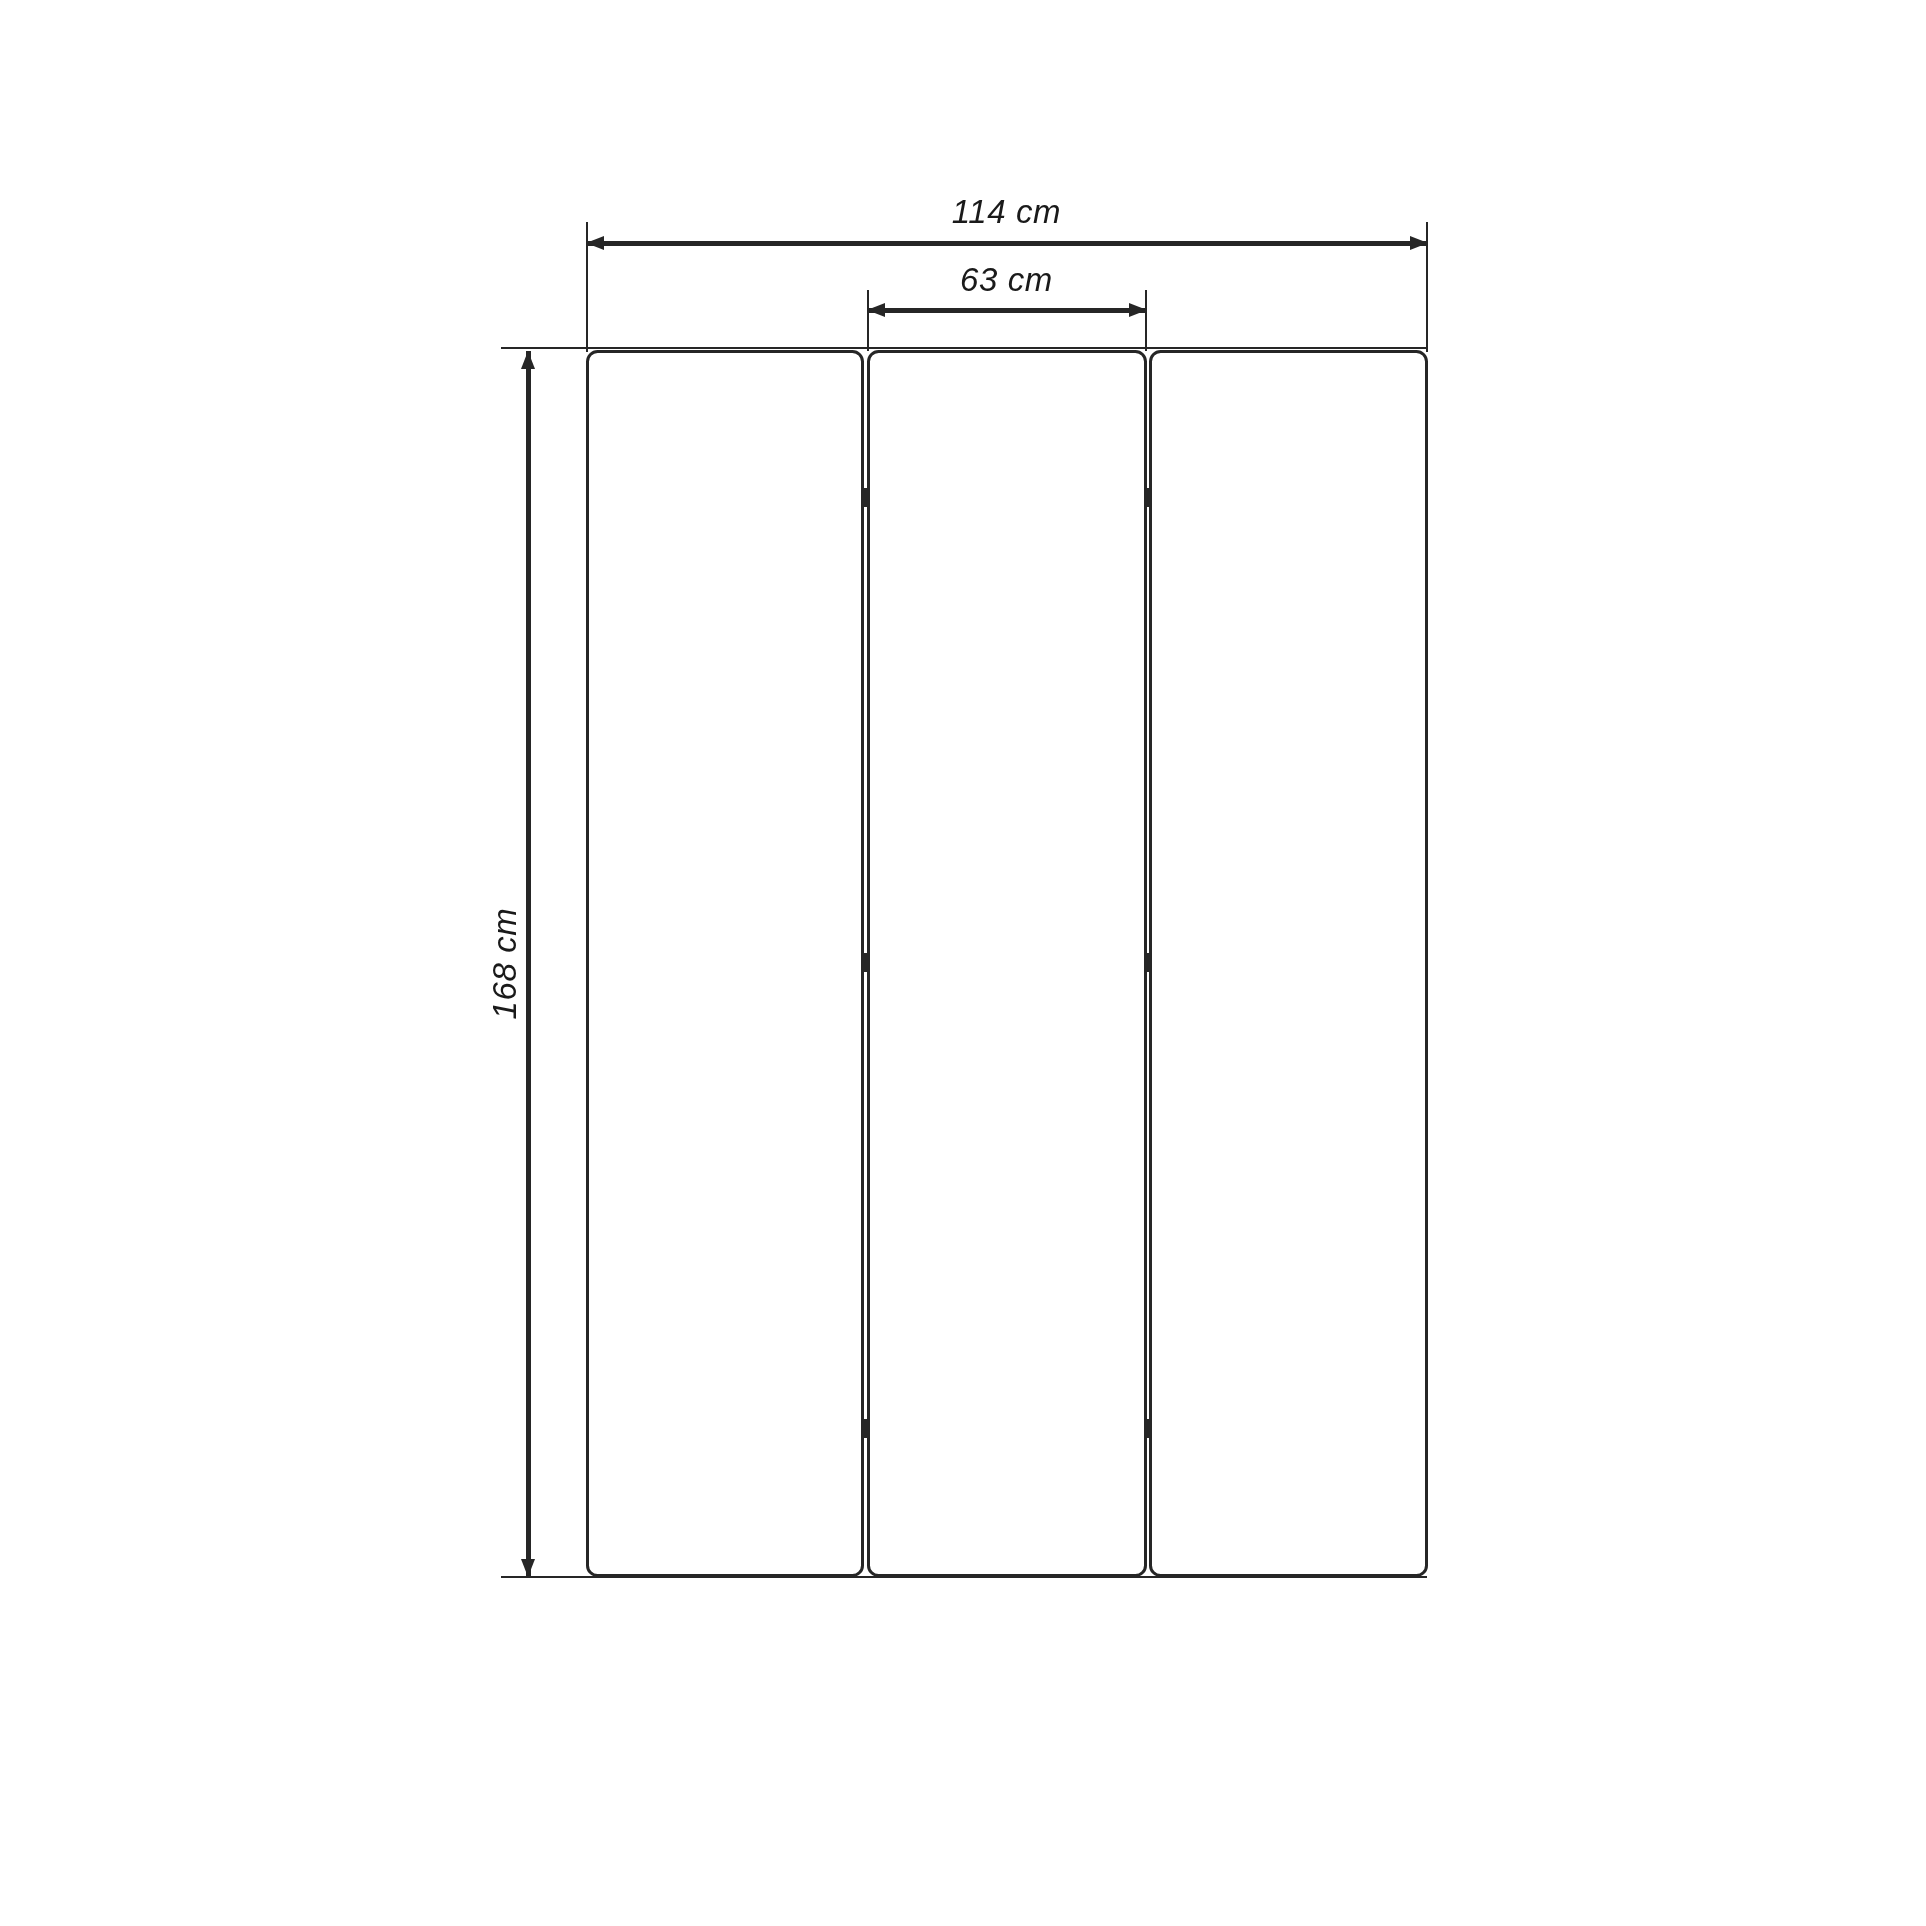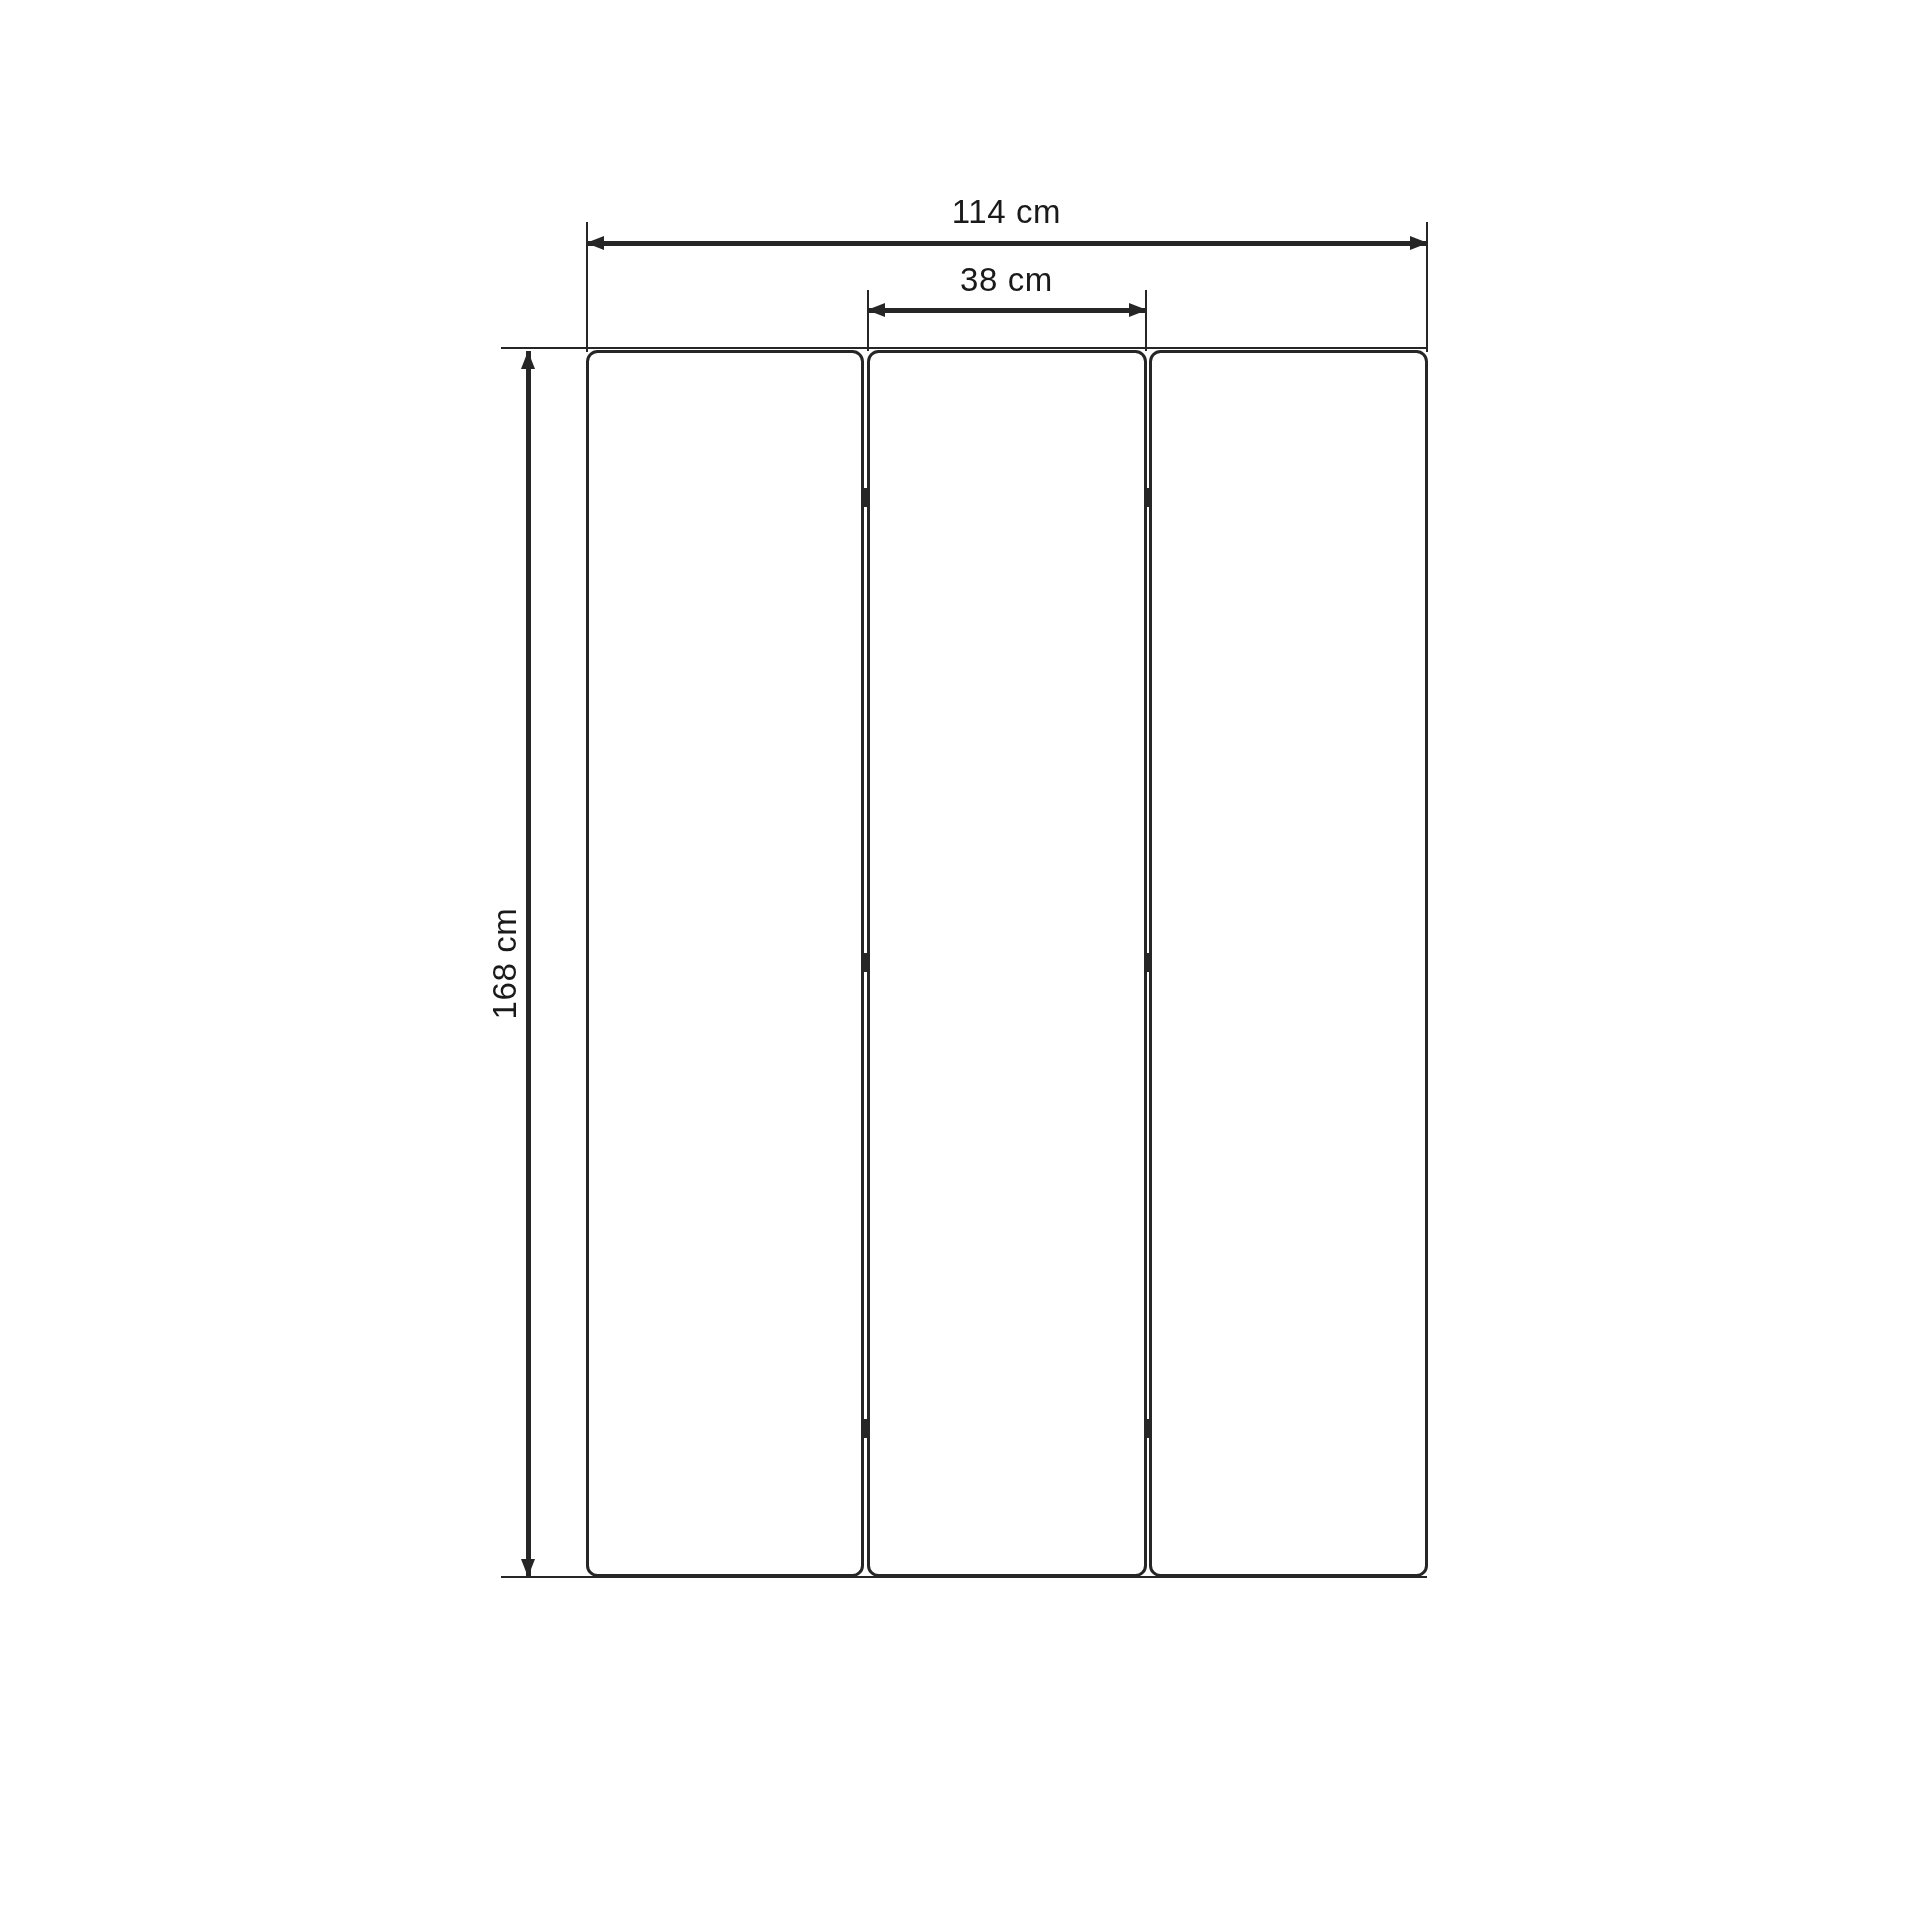--- a/index.html
+++ b/index.html
@@ -11,20 +11,21 @@
   html,body{
     width:1926px;height:1926px;
     background:var(--bg);
     font-family:"Liberation Sans", sans-serif;
     overflow:hidden;
   }
   #canvas{
     position:relative;
     width:1926px;height:1926px;
     background:var(--bg);
+    font-style:italic;
   }
 
   
   .panel{
     position:absolute;
     top:350px;
     height:1227px;
     border:3.2px solid var(--line);
     border-radius:11.6px;
     background:var(--bg);
@@ -126,21 +127,21 @@
 <div id="canvas">
 
   <div class="dim-label" id="label-total-width">114 cm</div>
   <div class="dim" id="dim-total-width">
     <span class="ah left"></span>
     <span class="ah right"></span>
   </div>
   <div class="ext" id="ext-total-left"></div>
   <div class="ext" id="ext-total-right"></div>
 
-  <div class="dim-label" id="label-panel-width">38 cm</div>
+  <div class="dim-label" id="label-panel-width">63 cm</div>
   <div class="dim" id="dim-panel-width">
     <span class="ah left"></span>
     <span class="ah right"></span>
   </div>
   <div class="ext" id="ext-panel-left"></div>
   <div class="ext" id="ext-panel-right"></div>
 
   <div class="dim-label" id="label-height">168 cm</div>
   <div class="dim" id="dim-height">
     <span class="ah up"></span>

